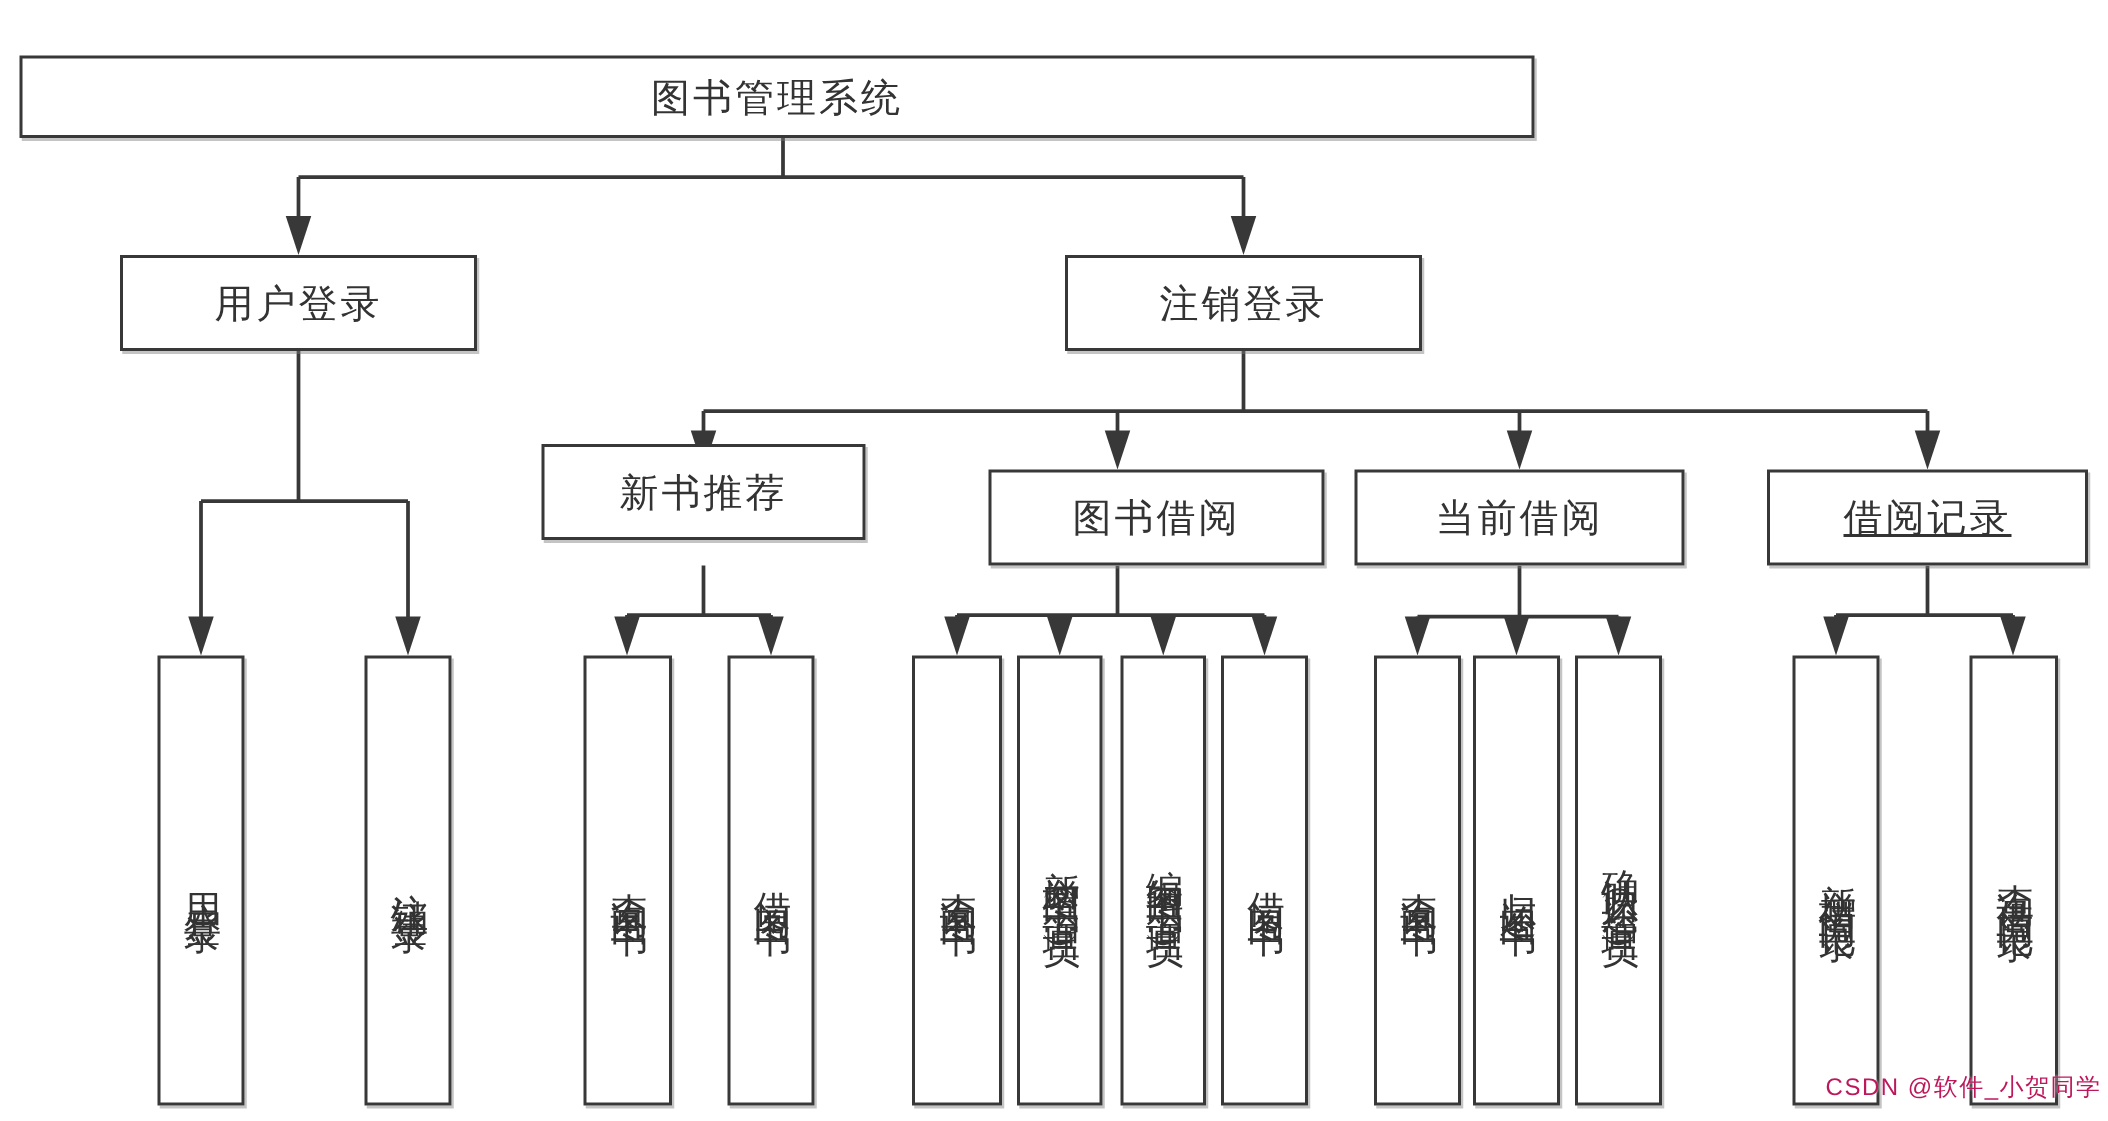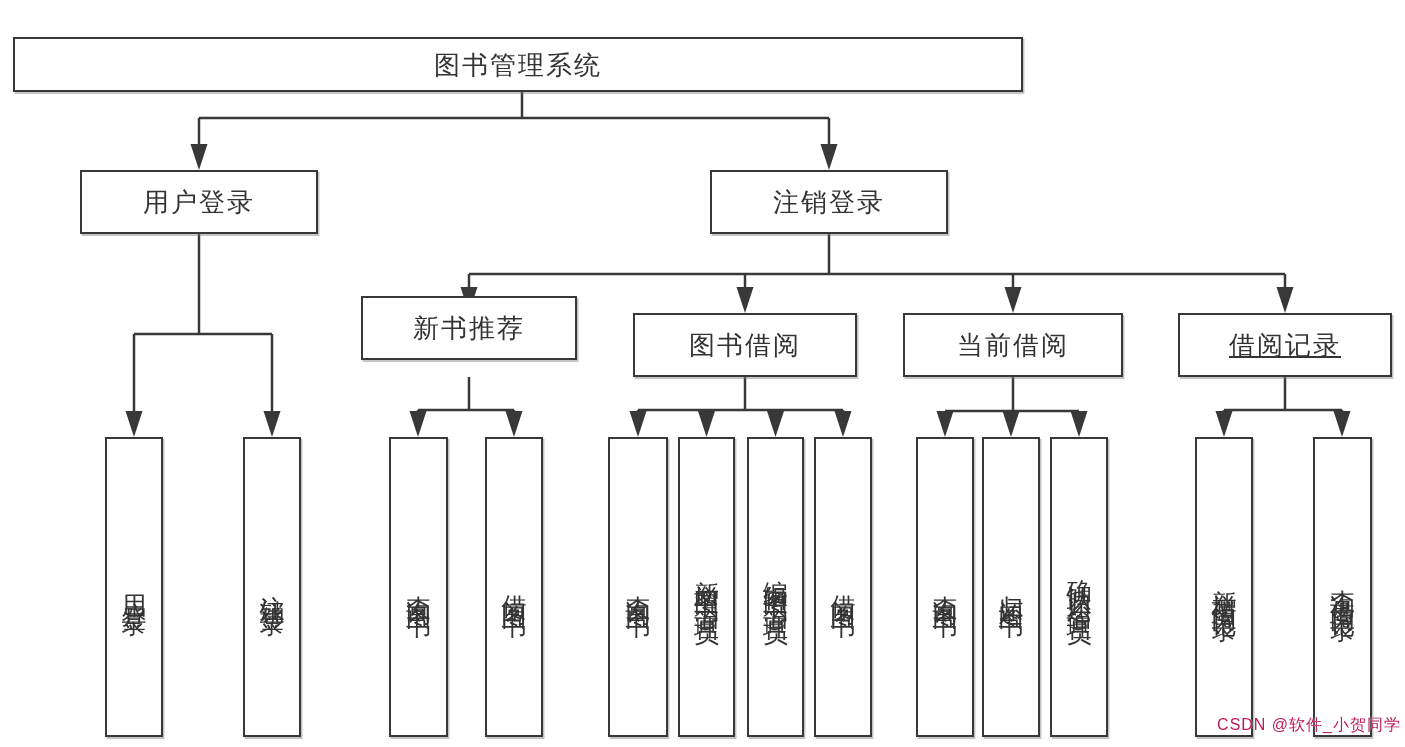--- a/index.html
+++ b/index.html
@@ -97,21 +97,21 @@
       <polygon points="1333.5,411 1350.5,411 1342,437"></polygon>
     </g>
   </svg>
 
   <div class="node" style="left:13px;top:13px;width:1010px;height:55px;margin-top:24px;">图书管理系统</div>
 
   <div class="node" style="left:80px;top:170px;width:238px;height:64px;">用户登录</div>
   <div class="node" style="left:710px;top:170px;width:238px;height:64px;">注销登录</div>
 
   <div class="node" style="left:361px;top:296px;width:216px;height:64px;text-align:center;">新书推荐</div>
-  <div class="node" style="left:633px;top:313px;width:224px;height:64px;">图书借阅</div>
+  <div class="node" style="left:659px;top:313px;width:224px;height:64px;">图书借阅</div>
   <div class="node" style="left:903px;top:313px;width:220px;height:64px;text-align:center;">当前借阅</div>
   <div class="node" style="left:1178px;top:313px;width:214px;height:64px;text-decoration:underline;">借阅记录</div>
 
   <div class="node leaf" style="left:105px;top:437px;width:58px;height:300px;">用户登录</div>
   <div class="node leaf" style="left:243px;top:437px;width:58px;height:300px;">注销登录</div>
 
   <div class="node leaf" style="left:389px;top:437px;width:59px;height:300px;">查询图书</div>
   <div class="node leaf" style="left:485px;top:437px;width:58px;height:300px;">借阅图书</div>
 
   <div class="node leaf" style="left:608px;top:437px;width:60px;height:300px;">查询图书</div>

